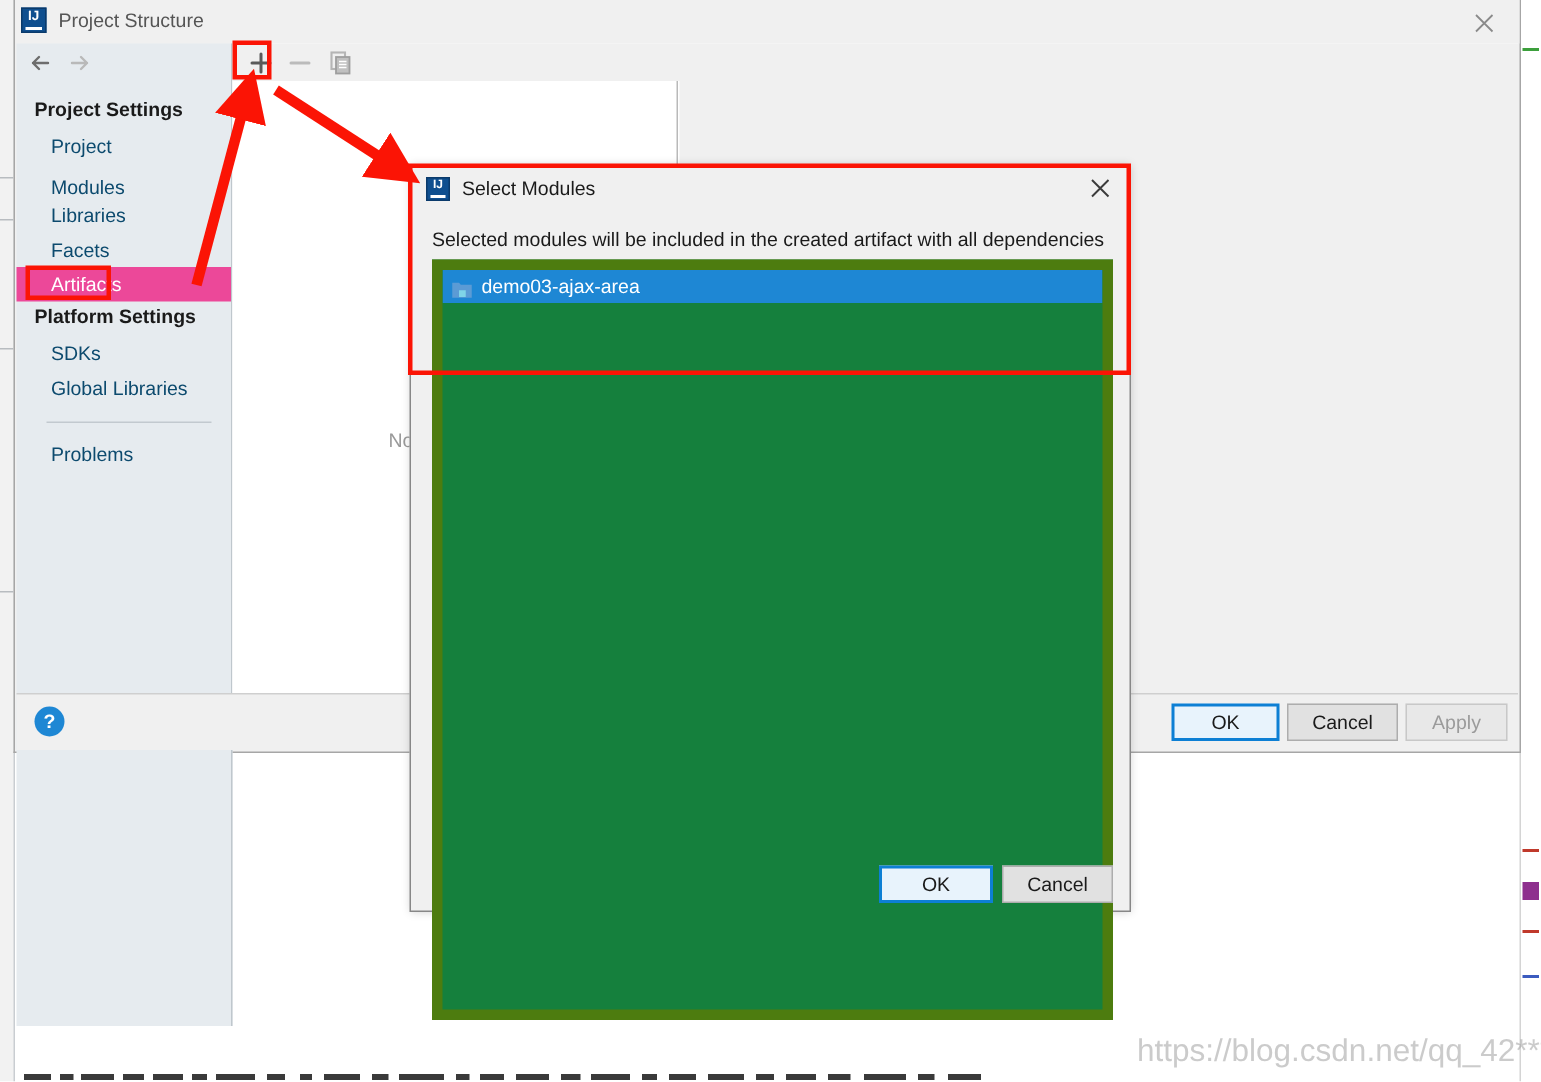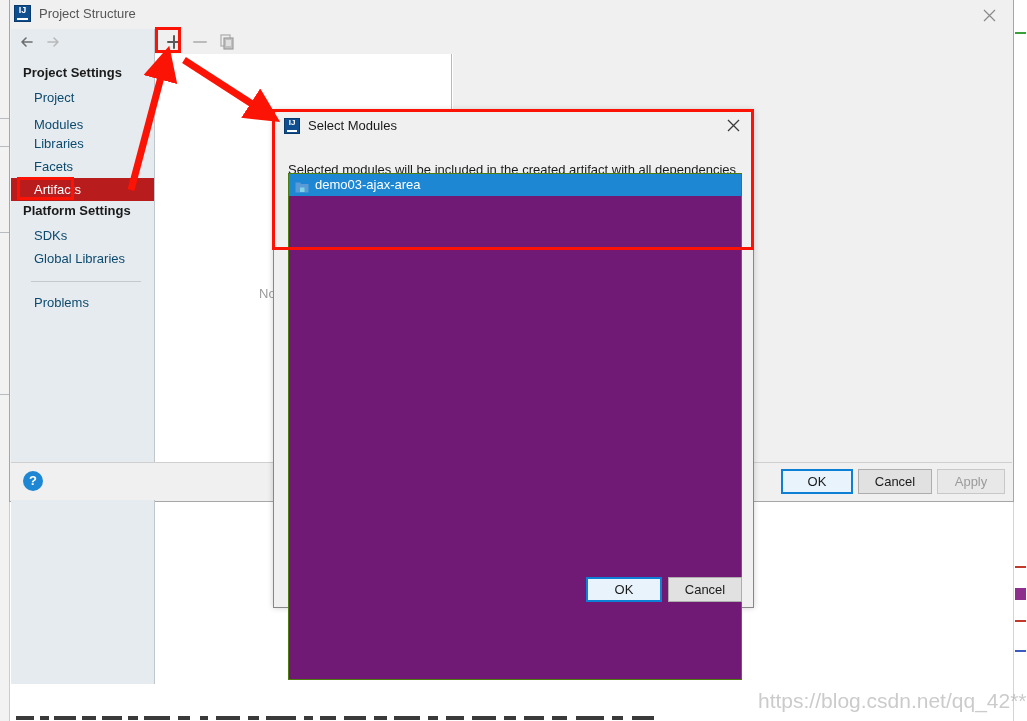--- a/index.html
+++ b/index.html
@@ -91,21 +91,21 @@
     position: absolute; left: 0; width: 100%;
     font-size: 13px; font-weight: bold; color: #1a1a1a;
     padding-left: 12px; box-sizing: border-box;
   }
   .nav-item {
     position: absolute; left: 0; width: 100%; height: 23px; line-height: 23px;
     font-size: 13px; color: #0c4a6e;
     padding-left: 23px; box-sizing: border-box;
     cursor: default;
   }
-  .nav-item.selected { background: #b91c1c; color: #ffffff; }
+  .nav-item.selected { background: #ec4899; color: #ffffff; }
   .nav-sep {
     position: absolute; left: 20px; width: 110px; height: 1px;
     background: #c2c9cf;
   }
 
   
   .content {
     position: absolute; left: 145px; top: 29px; right: 1px; bottom: 37px;
     background: #ffffff;
   }
@@ -183,25 +183,25 @@
   }
   .dlg-title .dtitle {
     position: absolute; left: 34px; top: 7px; font-size: 13px; color: #1a1a1a; text-align: center;
   }
   .dlg-title .dclose {
     position: absolute; right: 4px; top: 2px; width: 30px; height: 26px; cursor: default;
   }
   .dlg-title .dclose svg { position: absolute; left: 8px; top: 6px; }
   .dlg-desc {
     position: absolute; left: 14px; top: 41px; right: 10px;
-    font-size: 13px; color: #1a1a1a; white-space: nowrap; margin-top: 10px;
+    font-size: 13px; color: #1a1a1a; white-space: nowrap;
   }
   .dlg-list {
     position: absolute; left: 14px; top: 62px; width: 454px; height: 505px;
-    background: #701a75; border: 1px solid #4d7c0f; box-sizing: border-box;
+    background: #15803d; border: 7px solid #4d7c0f; box-sizing: border-box;
     overflow: hidden;
   }
   .dlg-list { height: 507px; }
   .list-row {
     position: relative; height: 22px; line-height: 22px;
     padding-left: 26px; font-size: 13px; cursor: default;
   }
   .list-row.selected { background: #1e87d4; color: #ffffff; }
   .mod-icon {
     position: absolute; left: 6px; top: 4px; width: 14px; height: 13px;

